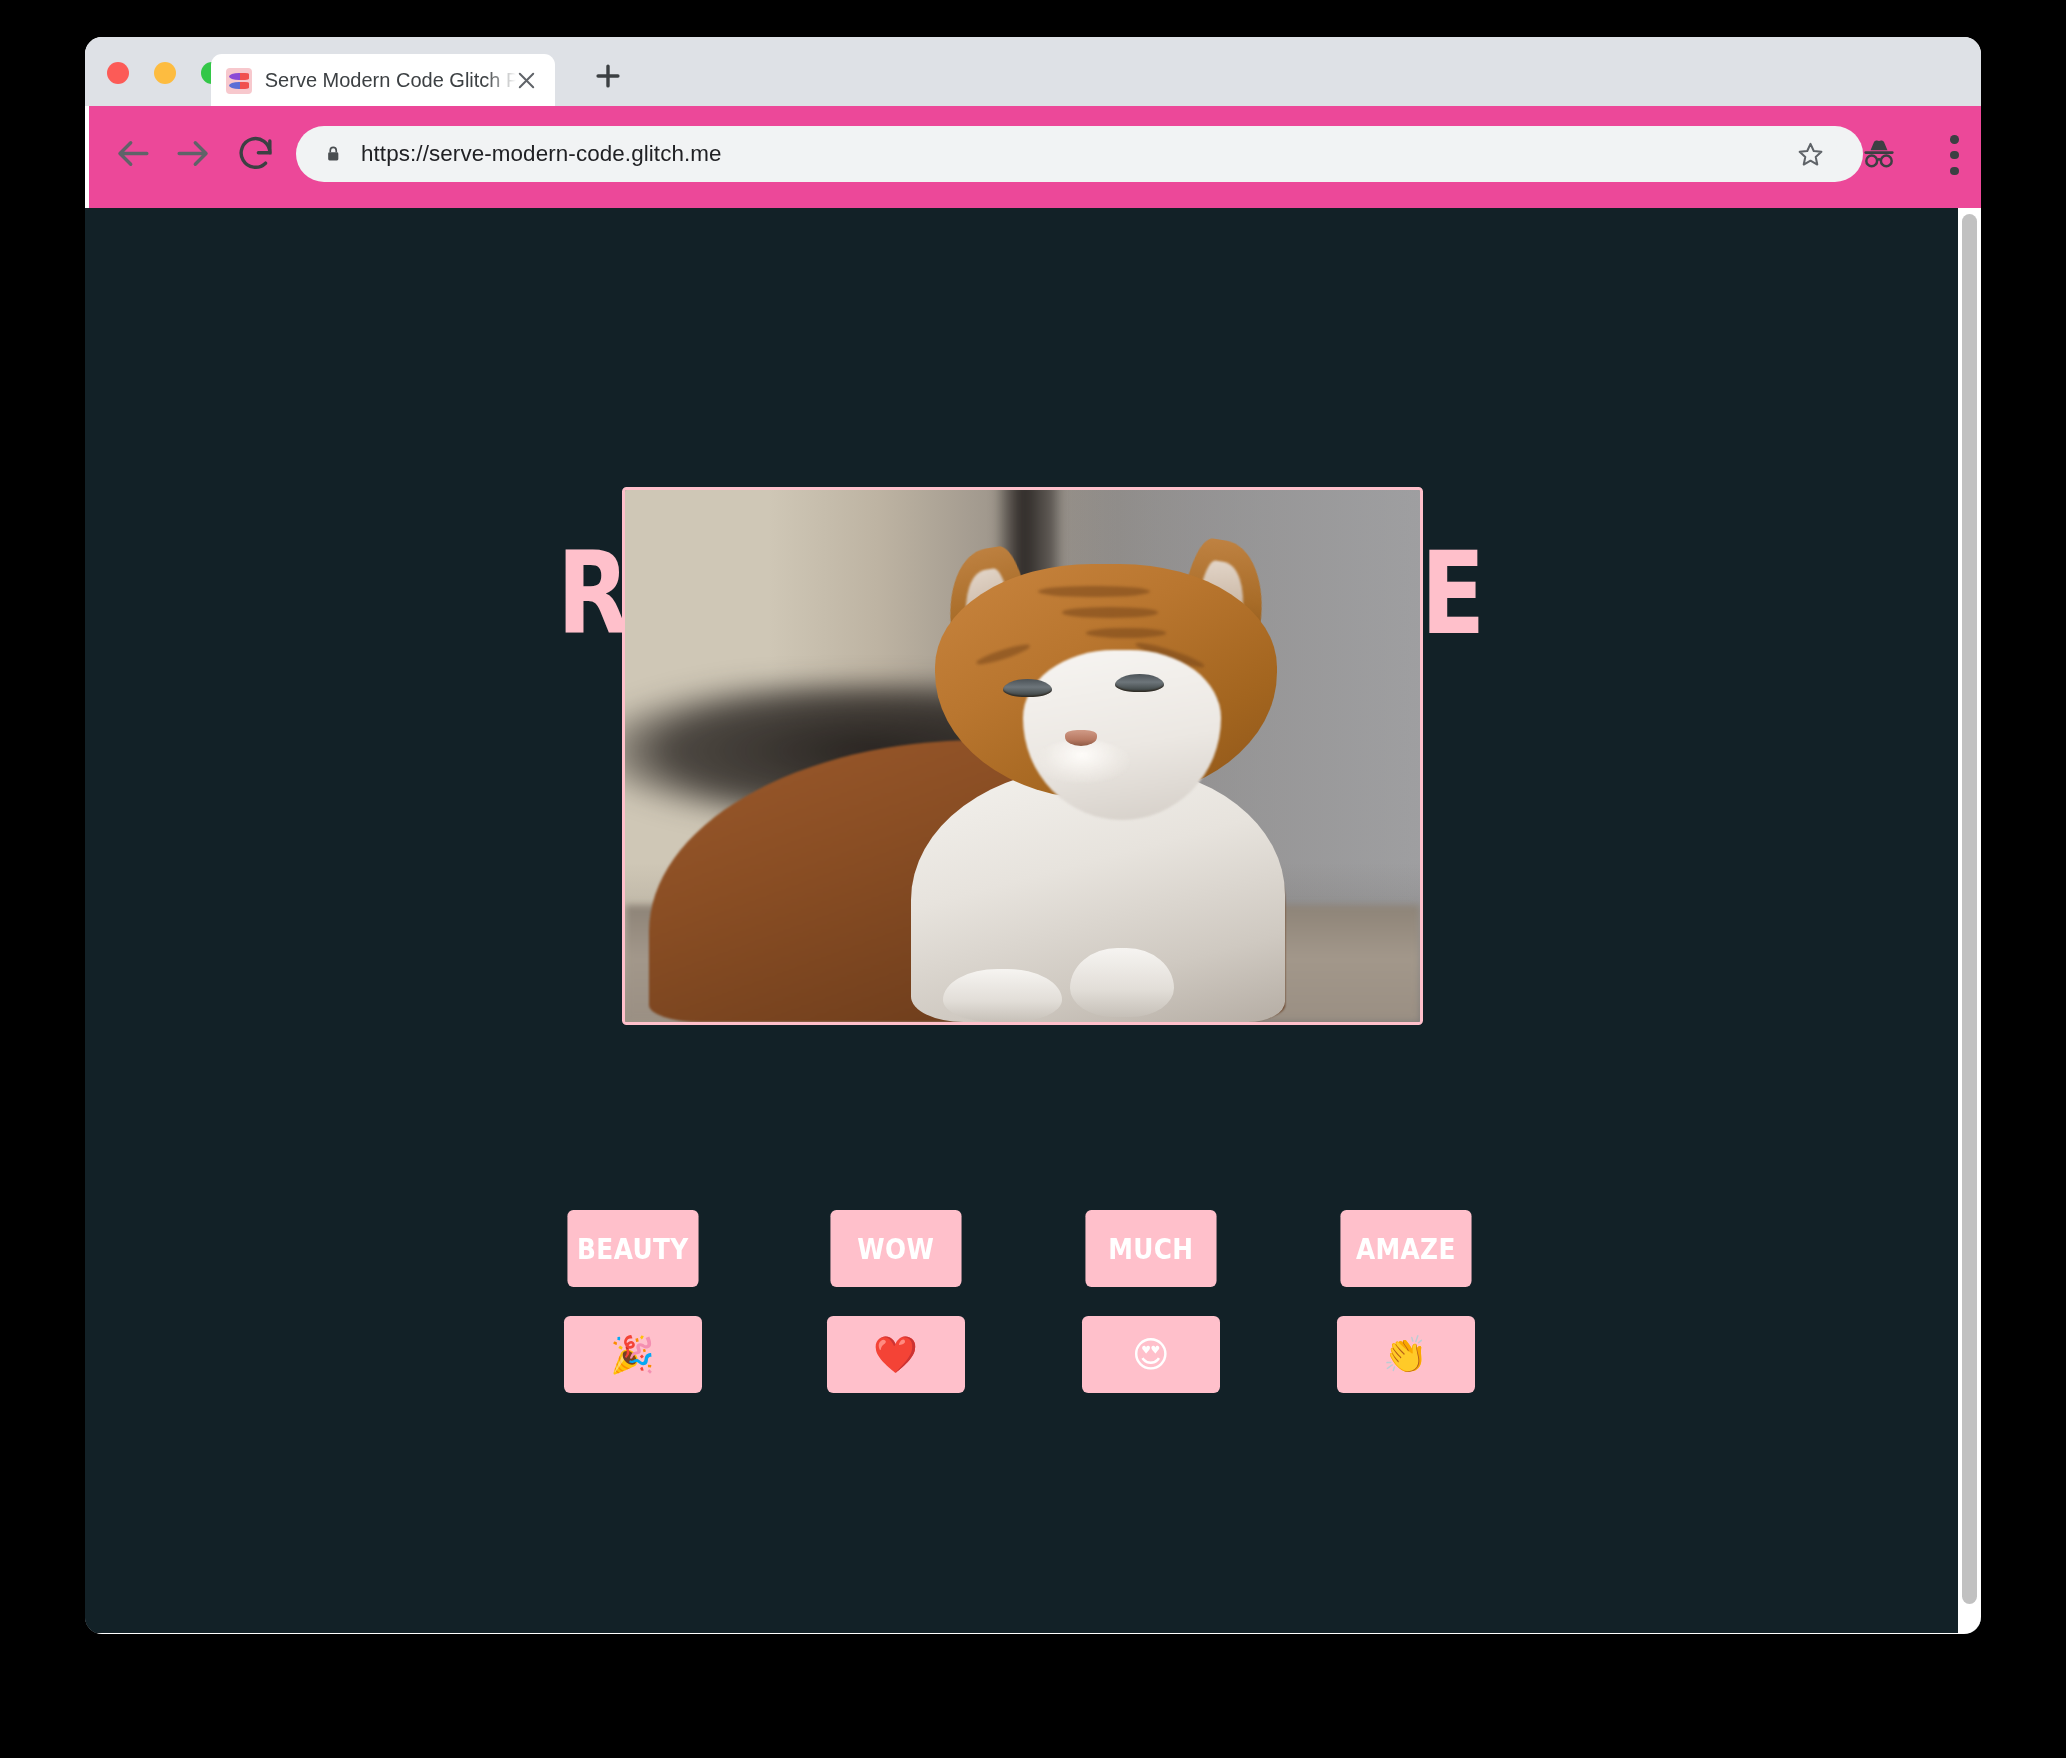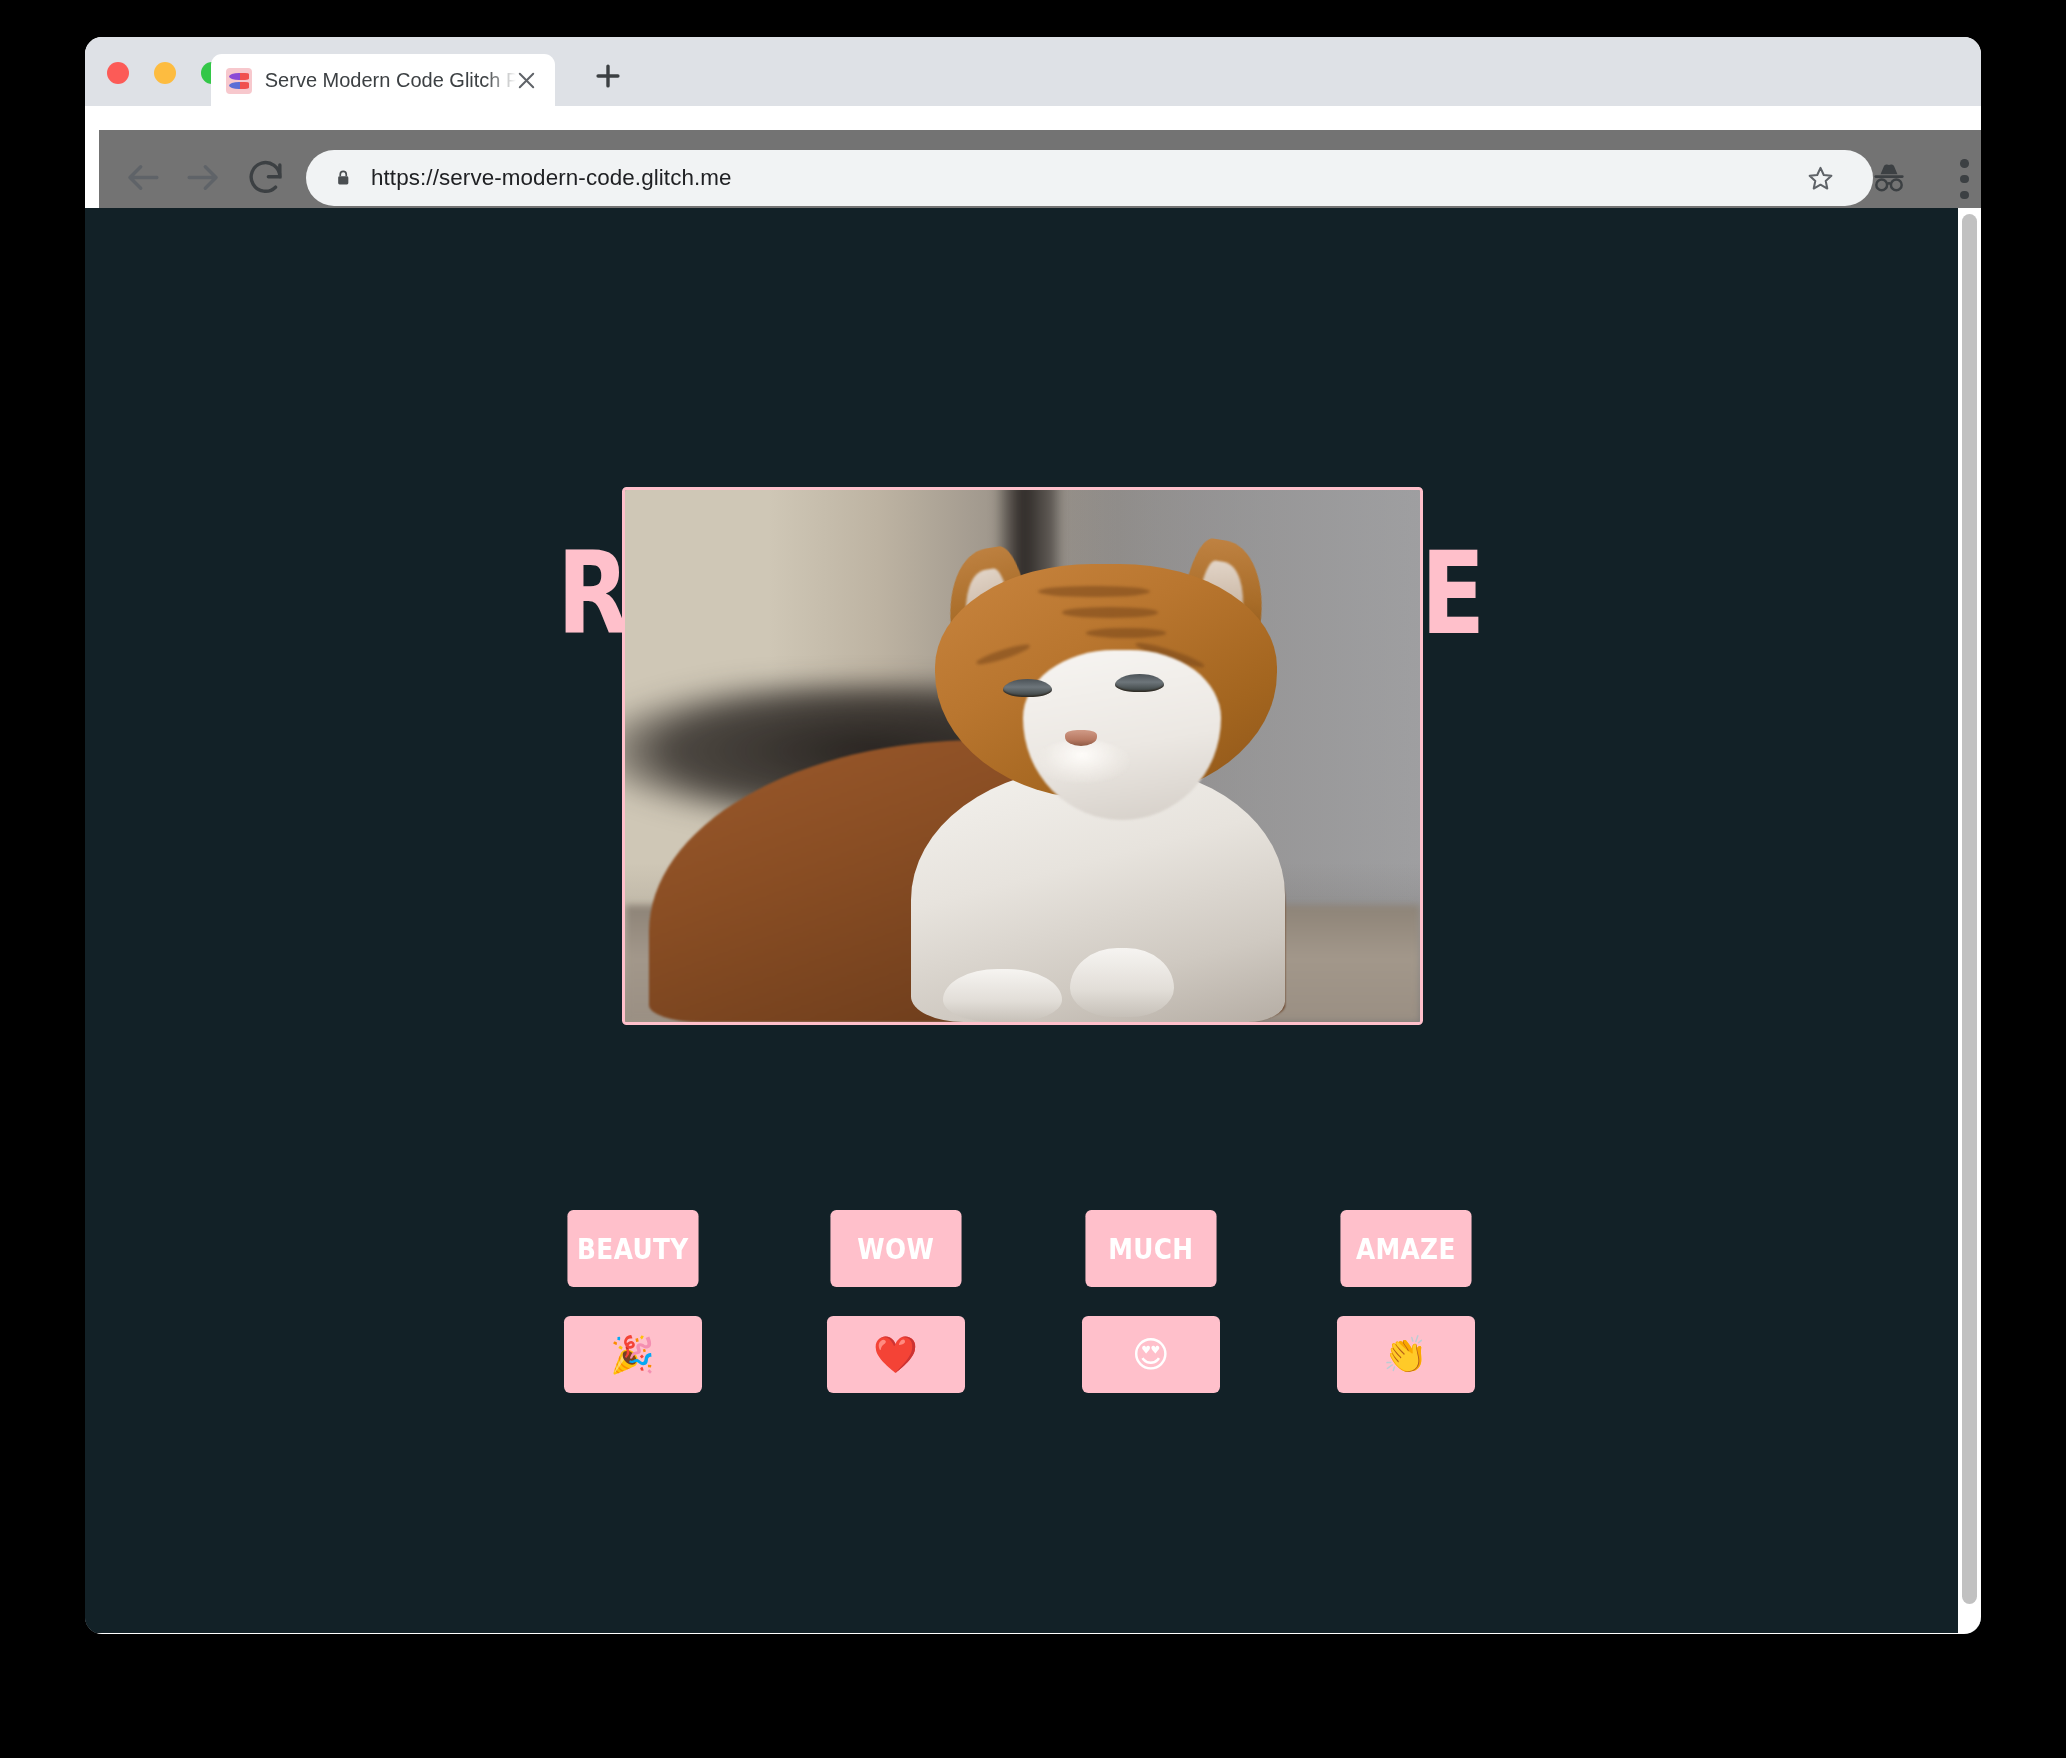--- a/index.html
+++ b/index.html
@@ -120,25 +120,24 @@
     left: 506px;
     top: 21.6px;
     width: 34px;
     height: 34px;
     color: #3c4043;
   }
 
   
   #toolbar {
     position: absolute;
-    left: 14px; top: 69px;
+    left: 4px; top: 69px;
     width: 100%;
     height: 102px;
-    background: #737373;
-    margin-top: 24px;
+    background: #ec4899;
   }
   .nav-btn {
     position: absolute;
     top: 26px;
     width: 43px;
     height: 43px;
     color: #5f6368;
   }
   #back-button    { left: 21.6px; }
   #forward-button { left: 83px; }

